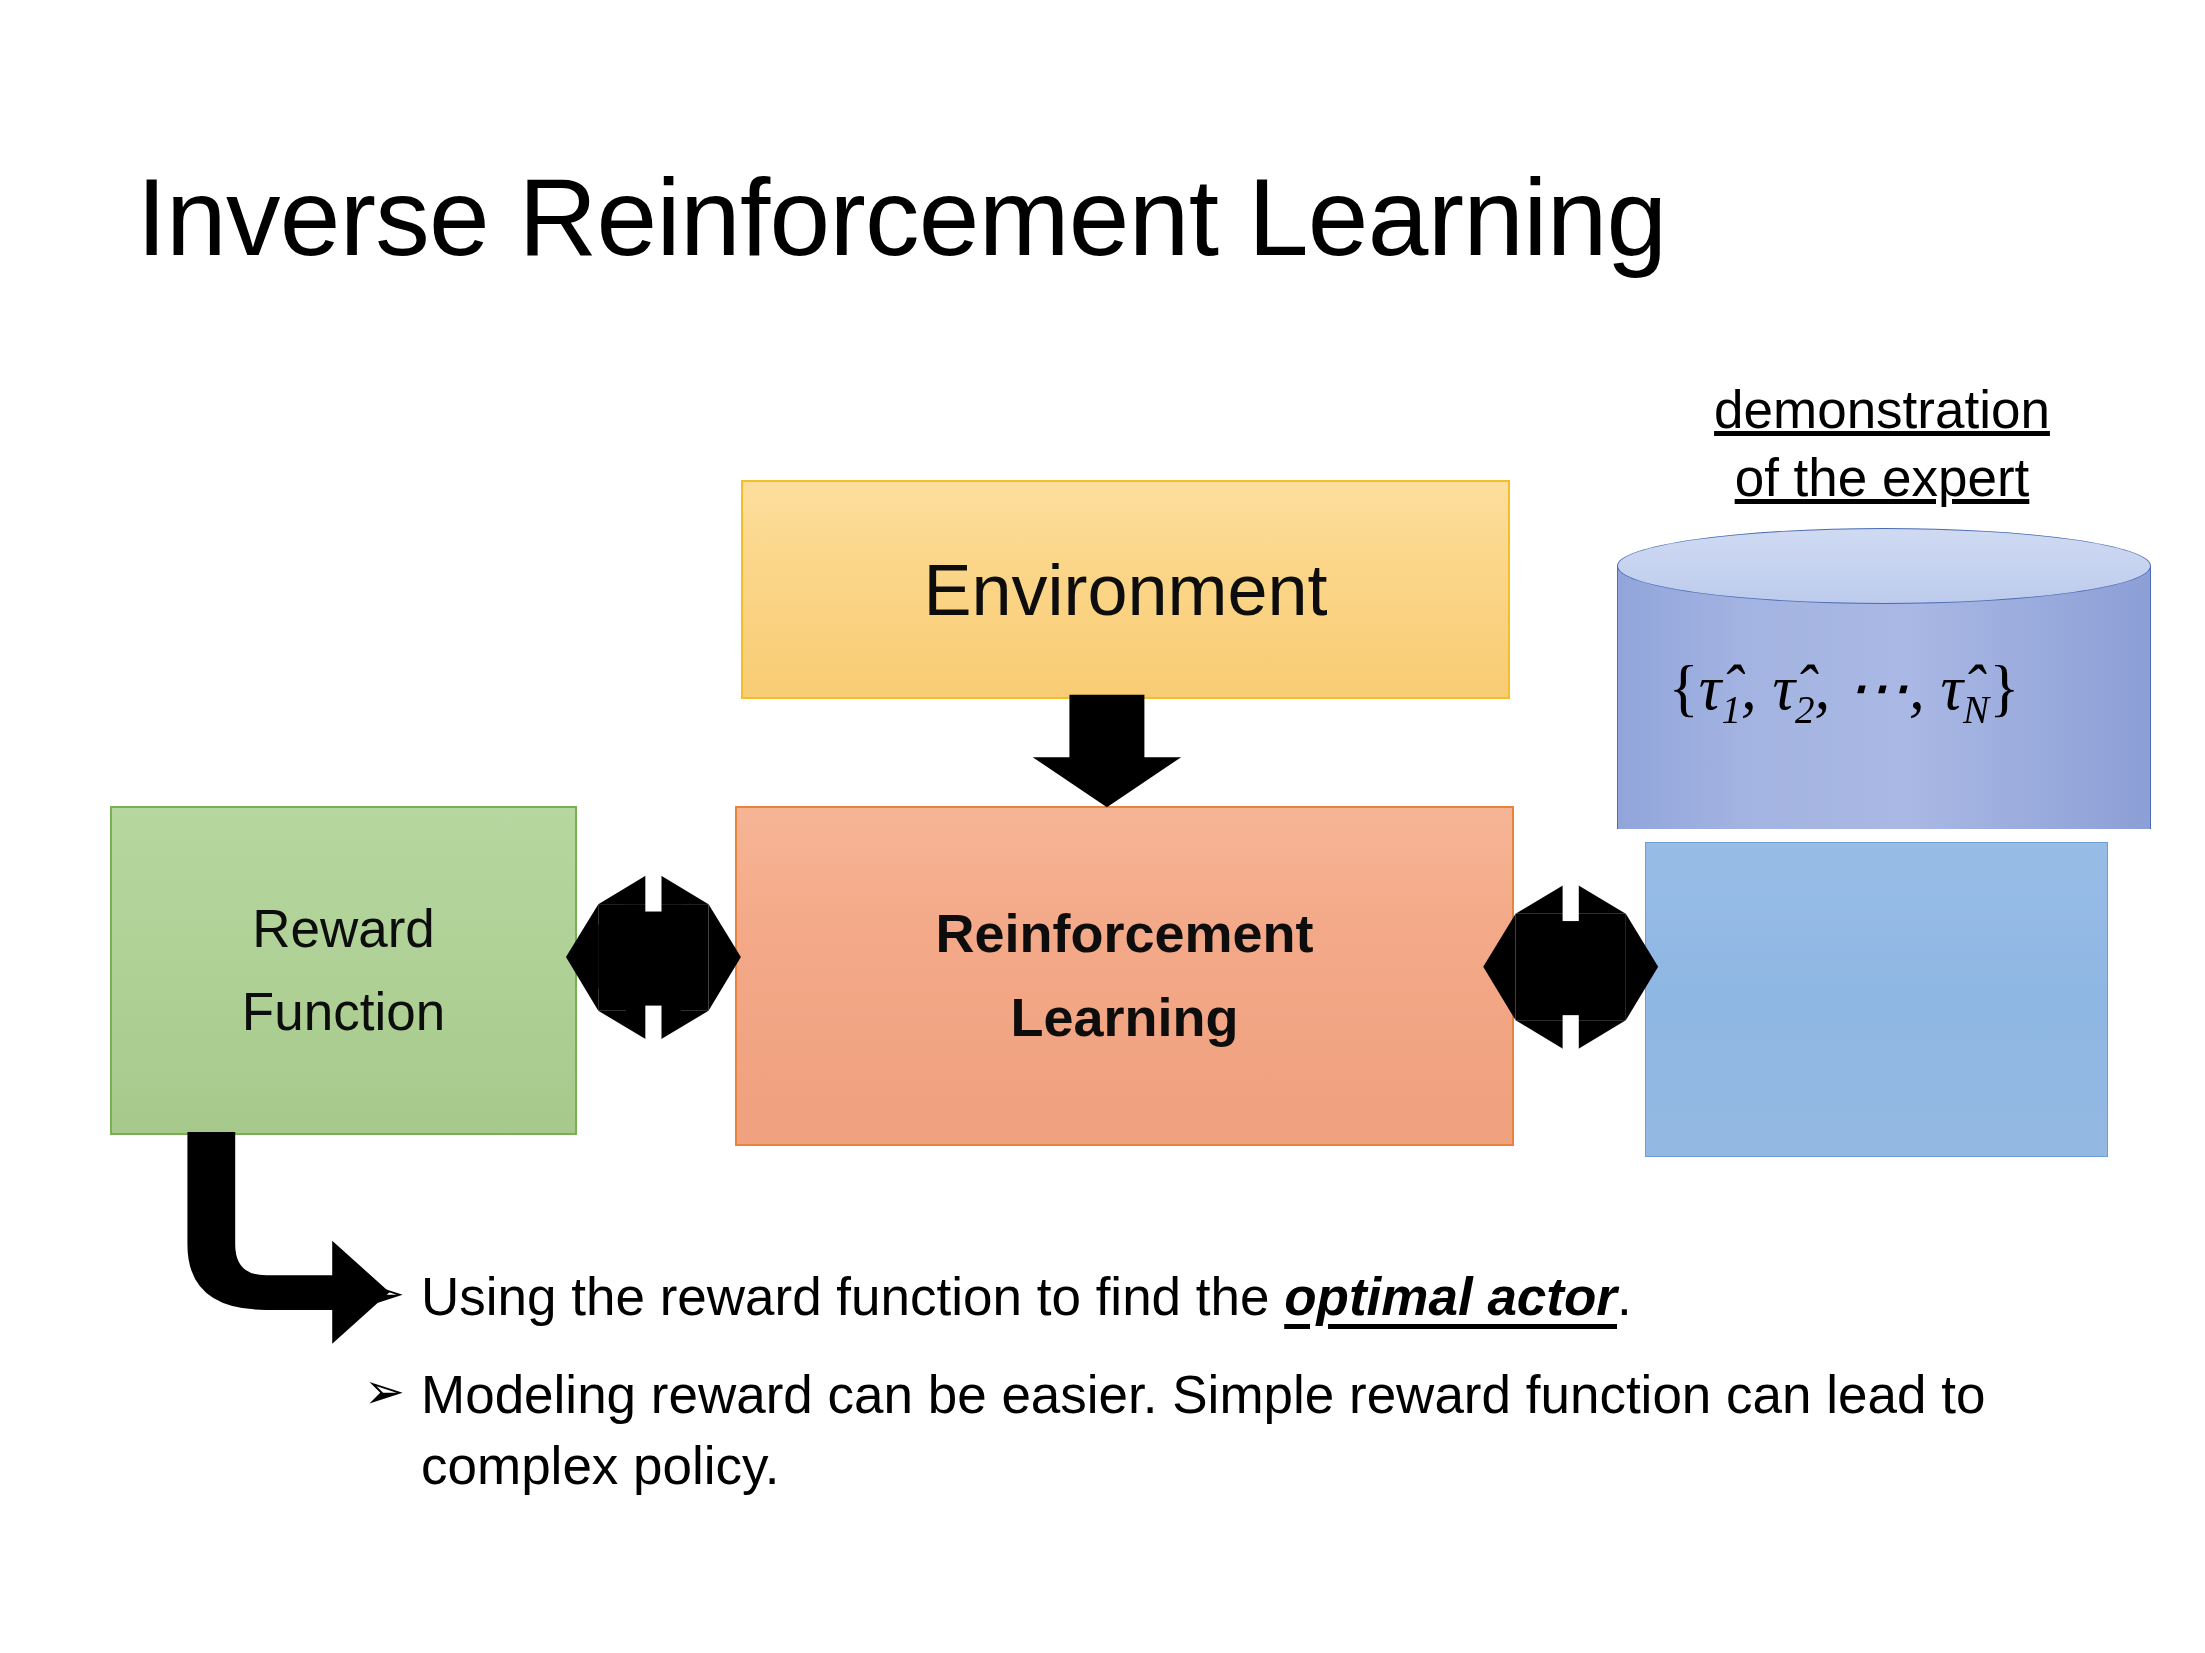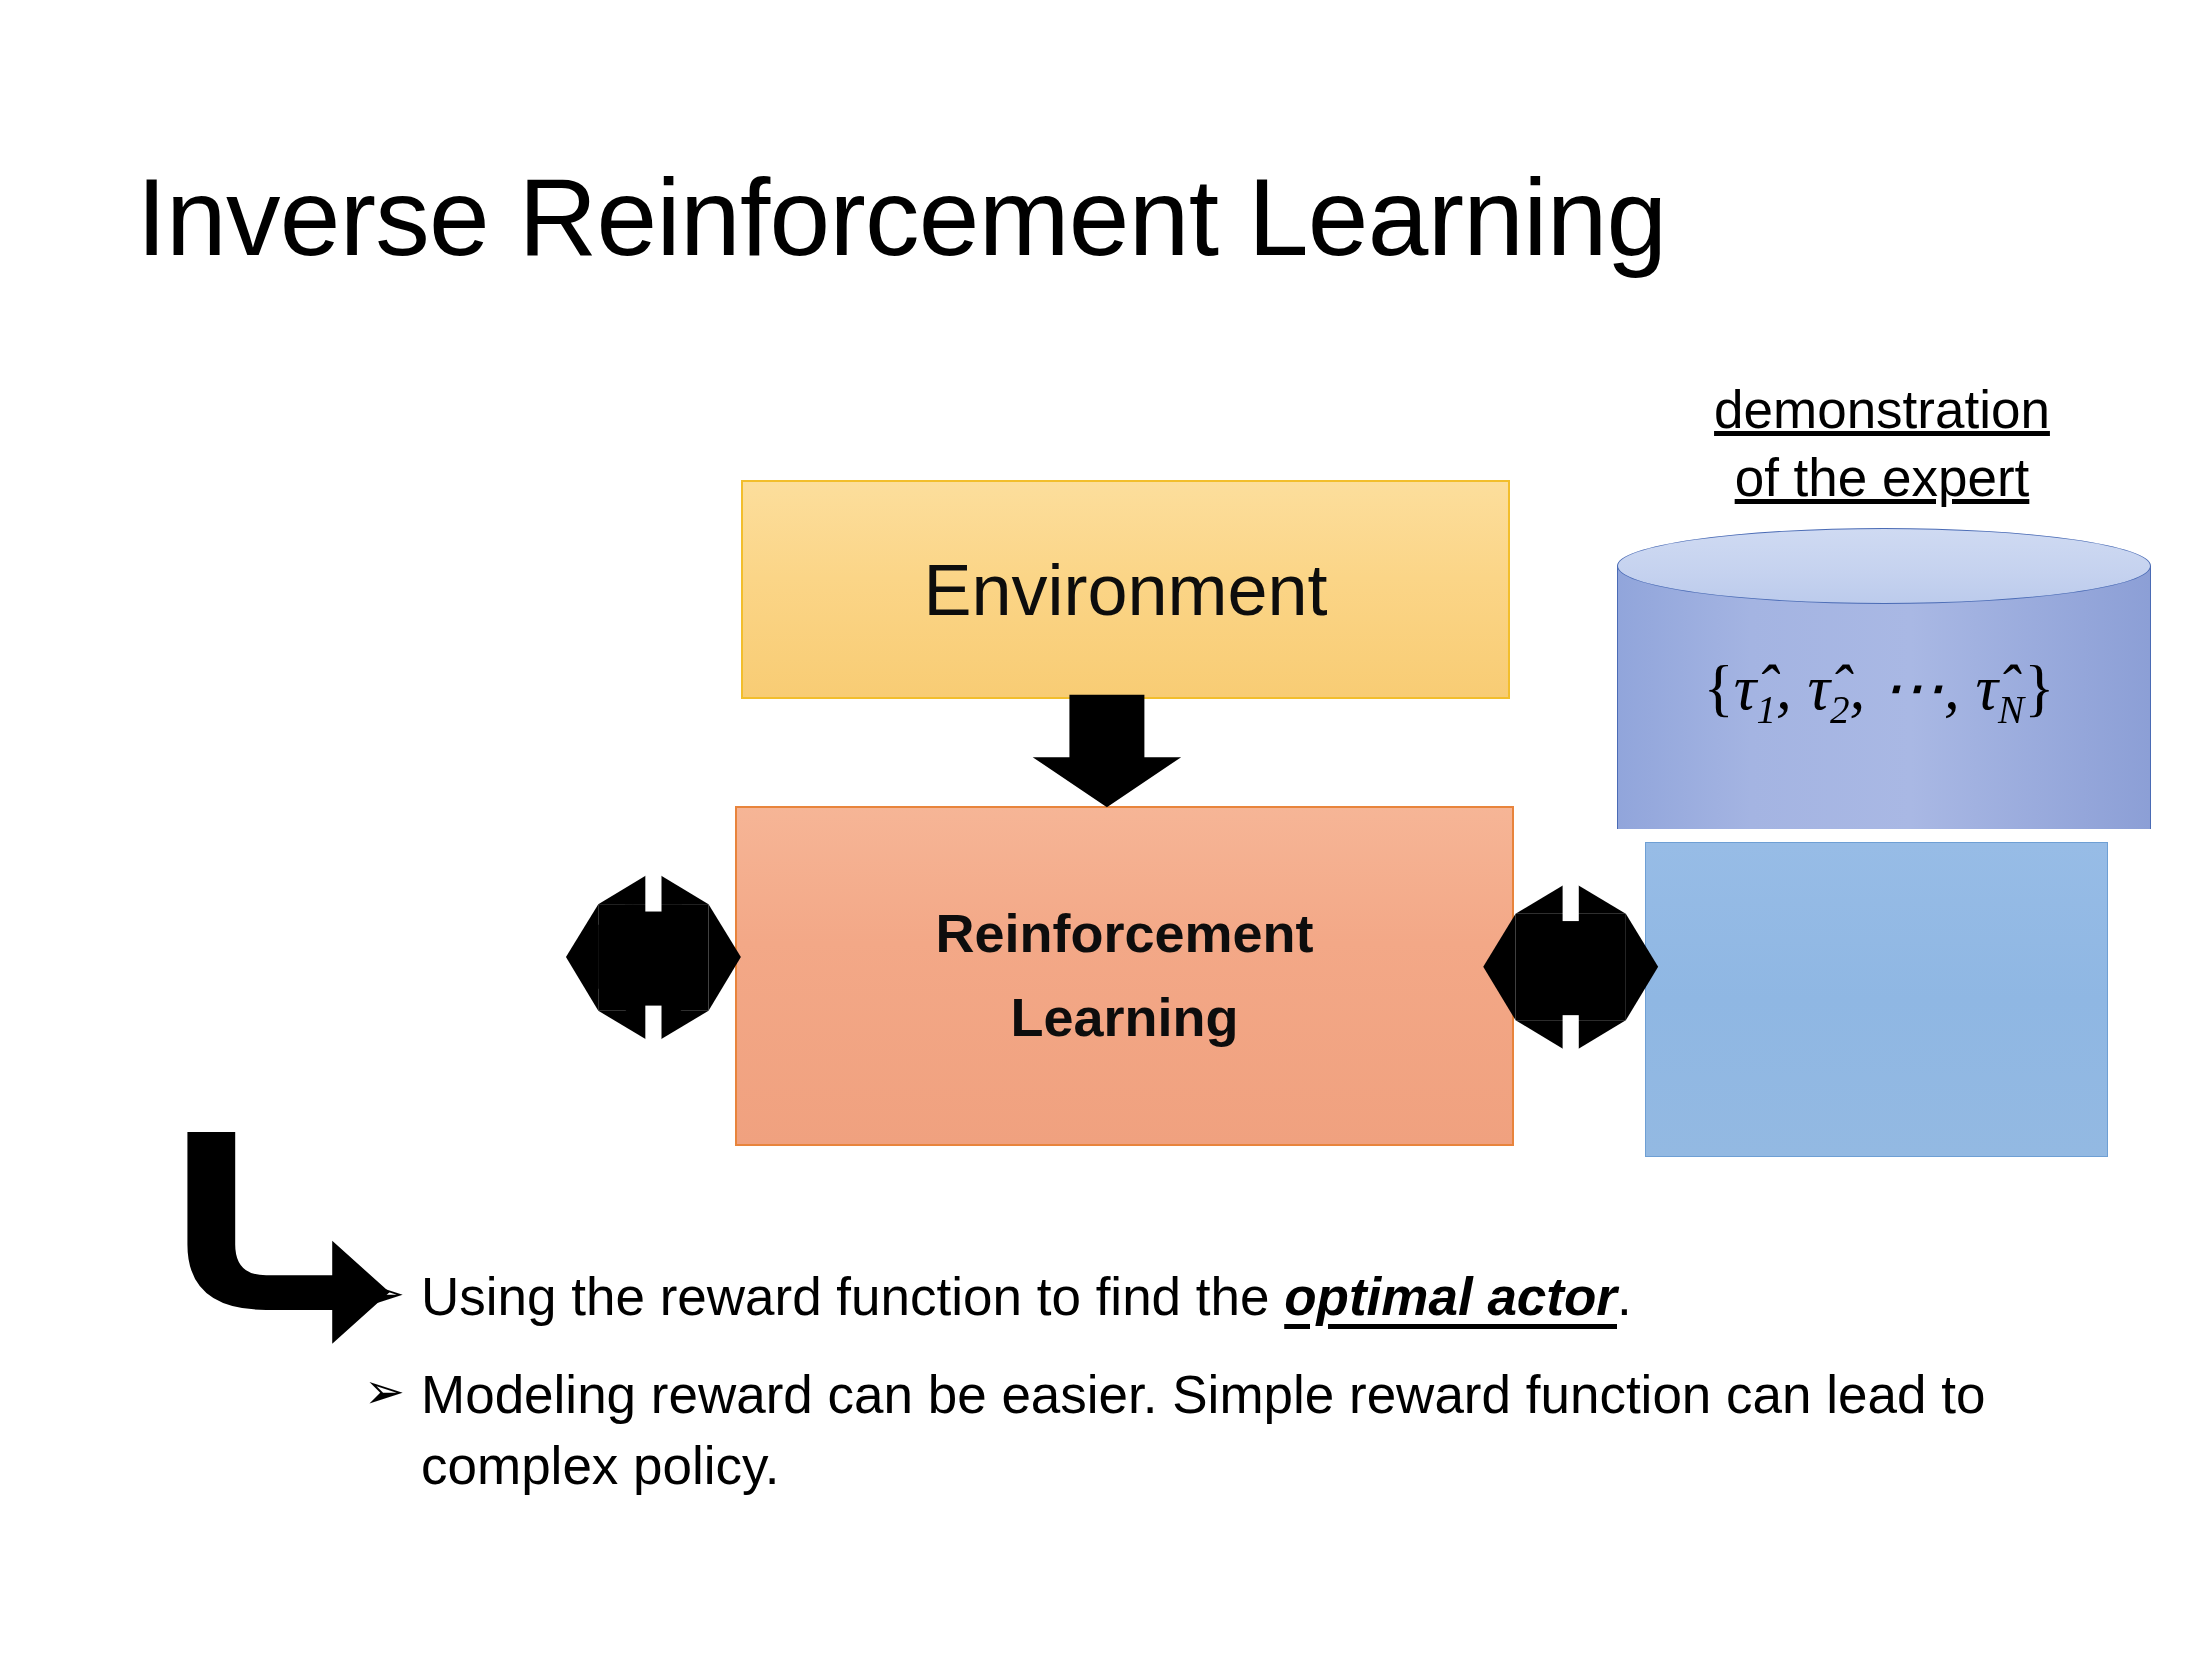--- a/index.html
+++ b/index.html
@@ -168,21 +168,20 @@
     position: absolute;
     left: 0;
     top: 123px;
     width: 454px;
     text-align: center;
     font-family: "Liberation Serif", serif;
     font-size: 63px;
     font-style: italic;
     color: #000000;
     white-space: nowrap;
-    margin-left: 35px;
   }
   #cyl-formula .sub {
     font-size: 0.62em;
     vertical-align: sub;
     font-style: italic;
   }
   #cyl-formula .brace {
     font-style: normal;
   }
 
@@ -259,20 +258,26 @@
     <span class="boxtext">Environment</span>
   </div>
 
   <div id="rl-box">
     <span class="boxtext">
       <span>Reinforcement</span><br>
       <span>Learning</span>
     </span>
   </div>
 
+  <div id="reward-box">
+    <span class="boxtext">
+      <span>Reward</span><br>
+      <span>Function</span>
+    </span>
+  </div>
 
   <div id="demo-label">
     <span>demonstration</span><br>
     <span>of the expert</span>
   </div>
 
   <div id="expert-panel"></div>
 
   <div id="cylinder">
     <div id="cyl-bottom"></div>

